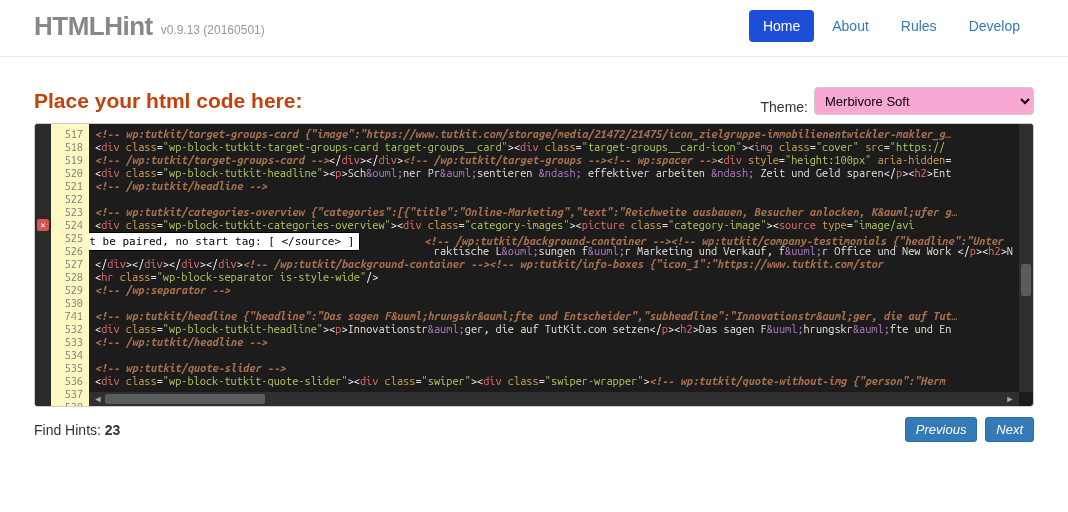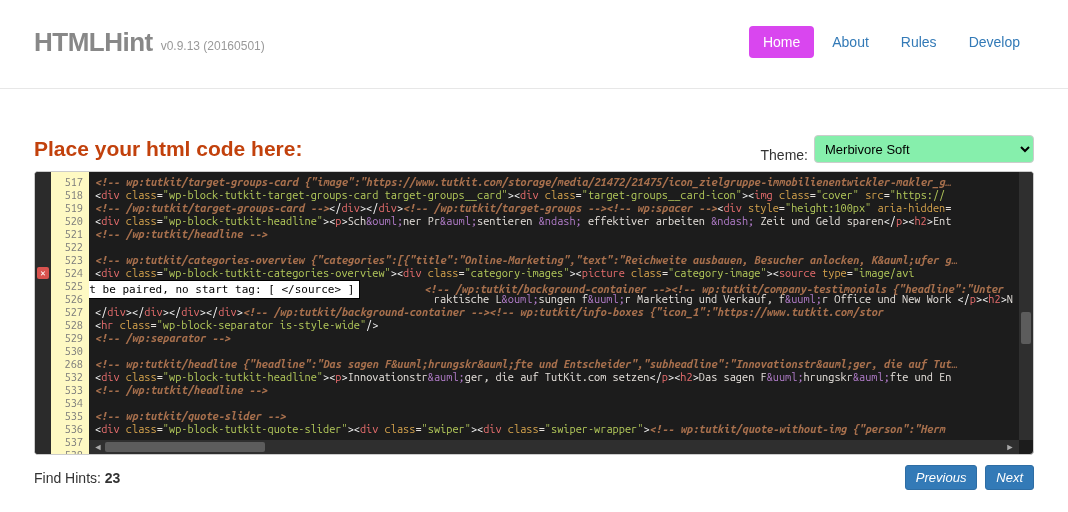--- a/index.html
+++ b/index.html
@@ -9,21 +9,21 @@
     color: #333;
     background: #fff;
     font-size: 14px;
   }
   .navbar {
     border-bottom: 1px solid #e7e7e7;
     padding: 10px 0 14px 0;
   }
   .container {
     width: 1000px;
-    margin: 16px auto;
+    margin: 0 auto;
     position: relative;
   }
   .nav-row {
     display: flex;
     align-items: center;
     justify-content: space-between;
   }
   .brand {
     font-size: 26px;
     font-weight: 700;
@@ -44,21 +44,21 @@
     gap: 4px;
   }
   .nav-links a {
     text-decoration: none;
     color: #337ab7;
     padding: 8px 14px;
     border-radius: 4px;
     font-size: 14px;
   }
   .nav-links a.active {
-    background: #d946ef;
+    background: #1d4ed8;
     color: #fff;
   }
   .main {
     padding-top: 30px;
   }
   .top-row {
     display: flex;
     align-items: center;
     justify-content: space-between;
     margin-bottom: 8px;
@@ -74,21 +74,21 @@
     gap: 6px;
     font-size: 14px;
     color: #333;
   }
   .theme-block select {
     width: 220px;
     height: 28px;
     border: 1px solid #ccc;
     border-radius: 4px;
     padding: 0 6px;
-    background: #86efac;
+    background: #f9a8d4;
     font-size: 13px;
   }
   
   .editor-wrap {
     border: 1px solid #ccc;
     border-radius: 4px;
     position: relative;
     overflow: hidden;
     height: 284px;
     background: #1c1c1c;
@@ -280,21 +280,21 @@
           <div>521</div>
           <div>522</div>
           <div>523</div>
           <div>524</div>
           <div>525</div>
           <div>526</div>
           <div>527</div>
           <div>528</div>
           <div>529</div>
           <div>530</div>
-          <div>268</div>
+          <div>741</div>
           <div>532</div>
           <div>533</div>
           <div>534</div>
           <div>535</div>
           <div>536</div>
           <div>537</div>
           <div>538</div>
         </div>
       <div class="code-area" id="code-area"><div class="line"><span class="c_com">&lt;!-- wp:tutkit/target-groups-card {"image":"https://www.tutkit.com/storage/media/21472/21475/icon_zielgruppe-immobilienentwickler-makler_g…</span></div><div class="line"><span class="c_pun">&lt;</span><span class="c_tag">div</span> <span class="c_attr">class</span>=<span class="c_str">"wp-block-tutkit-target-groups-card target-groups__card"</span><span class="c_pun">&gt;&lt;</span><span class="c_tag">div</span> <span class="c_attr">class</span>=<span class="c_str">"target-groups__card-icon"</span><span class="c_pun">&gt;&lt;</span><span class="c_tag">img</span> <span class="c_attr">class</span>=<span class="c_str">"cover"</span> <span class="c_attr">src</span>=<span class="c_str">"https://</span></div><div class="line"><span class="c_com">&lt;!-- /wp:tutkit/target-groups-card --&gt;</span><span class="c_pun">&lt;/</span><span class="c_tag">div</span><span class="c_pun">&gt;&lt;/</span><span class="c_tag">div</span><span class="c_pun">&gt;</span><span class="c_com">&lt;!-- /wp:tutkit/target-groups --&gt;&lt;!-- wp:spacer --&gt;</span><span class="c_pun">&lt;</span><span class="c_tag">div</span> <span class="c_attr">style</span>=<span class="c_str">"height:100px"</span> <span class="c_attr">aria-hidden</span>=</div><div class="line"><span class="c_pun">&lt;</span><span class="c_tag">div</span> <span class="c_attr">class</span>=<span class="c_str">"wp-block-tutkit-headline"</span><span class="c_pun">&gt;&lt;</span><span class="c_tag">p</span><span class="c_pun">&gt;</span>Sch<span class="c_ent">&amp;ouml;</span>ner Pr<span class="c_ent">&amp;auml;</span>sentieren <span class="c_ent">&amp;ndash;</span> effektiver arbeiten <span class="c_ent">&amp;ndash;</span> Zeit und Geld sparen<span class="c_pun">&lt;/</span><span class="c_tag">p</span><span class="c_pun">&gt;&lt;</span><span class="c_tag">h2</span><span class="c_pun">&gt;</span>Ent</div><div class="line"><span class="c_com">&lt;!-- /wp:tutkit/headline --&gt;</span></div><div class="line">&nbsp;</div><div class="line"><span class="c_com">&lt;!-- wp:tutkit/categories-overview {"categories":[{"title":"Online-Marketing","text":"Reichweite ausbauen, Besucher anlocken, K&amp;auml;ufer g…</span></div><div class="line"><span class="c_pun">&lt;</span><span class="c_tag">div</span> <span class="c_attr">class</span>=<span class="c_str">"wp-block-tutkit-categories-overview"</span><span class="c_pun">&gt;&lt;</span><span class="c_tag">div</span> <span class="c_attr">class</span>=<span class="c_str">"category-images"</span><span class="c_pun">&gt;&lt;</span><span class="c_tag">picture</span> <span class="c_attr">class</span>=<span class="c_str">"category-image"</span><span class="c_pun">&gt;&lt;</span><span class="c_tag">source</span> <span class="c_attr">type</span>=<span class="c_str">"image/avi</span></div><div class="line" style="position: relative;"><div class="tooltip-err" style="position: relative; left: -58px; display: inline-block;">Tag must be paired, no start tag: [ &lt;/source&gt; ]</div><span> <span class="c_com">&lt;!-- /wp:tutkit/background-container --&gt;&lt;!-- wp:tutkit/company-testimonials {"headline":"Unter</span></span></div><div class="line"><span>&nbsp;&nbsp;&nbsp;&nbsp;&nbsp;&nbsp;&nbsp;&nbsp;&nbsp;&nbsp;&nbsp;&nbsp;&nbsp;&nbsp;&nbsp;&nbsp;&nbsp;&nbsp;&nbsp;&nbsp;&nbsp;&nbsp;&nbsp;&nbsp;&nbsp;&nbsp;&nbsp;&nbsp;&nbsp;&nbsp;&nbsp;&nbsp;&nbsp;&nbsp;&nbsp;&nbsp;&nbsp;&nbsp;&nbsp;&nbsp;&nbsp;&nbsp;&nbsp;&nbsp;&nbsp;&nbsp;&nbsp;&nbsp;&nbsp;&nbsp;&nbsp;&nbsp;&nbsp;&nbsp;&nbsp;</span>raktische L<span class="c_ent">&amp;ouml;</span>sungen f<span class="c_ent">&amp;uuml;</span>r Marketing und Verkauf, f<span class="c_ent">&amp;uuml;</span>r Office und New Work <span class="c_pun">&lt;/</span><span class="c_tag">p</span><span class="c_pun">&gt;&lt;</span><span class="c_tag">h2</span><span class="c_pun">&gt;</span>N</div><div class="line"><span class="c_pun">&lt;/</span><span class="c_tag">div</span><span class="c_pun">&gt;&lt;/</span><span class="c_tag">div</span><span class="c_pun">&gt;&lt;/</span><span class="c_tag">div</span><span class="c_pun">&gt;&lt;/</span><span class="c_tag">div</span><span class="c_pun">&gt;</span><span class="c_com">&lt;!-- /wp:tutkit/background-container --&gt;&lt;!-- wp:tutkit/info-boxes {"icon_1":"https://www.tutkit.com/stor</span></div><div class="line"><span class="c_pun">&lt;</span><span class="c_tag">hr</span> <span class="c_attr">class</span>=<span class="c_str">"wp-block-separator is-style-wide"</span><span class="c_pun">/&gt;</span></div><div class="line"><span class="c_com">&lt;!-- /wp:separator --&gt;</span></div><div class="line">&nbsp;</div><div class="line"><span class="c_com">&lt;!-- wp:tutkit/headline {"headline":"Das sagen F&amp;uuml;hrungskr&amp;auml;fte und Entscheider","subheadline":"Innovationstr&amp;auml;ger, die auf Tut…</span></div><div class="line"><span class="c_pun">&lt;</span><span class="c_tag">div</span> <span class="c_attr">class</span>=<span class="c_str">"wp-block-tutkit-headline"</span><span class="c_pun">&gt;&lt;</span><span class="c_tag">p</span><span class="c_pun">&gt;</span>Innovationstr<span class="c_ent">&amp;auml;</span>ger, die auf TutKit.com setzen<span class="c_pun">&lt;/</span><span class="c_tag">p</span><span class="c_pun">&gt;&lt;</span><span class="c_tag">h2</span><span class="c_pun">&gt;</span>Das sagen F<span class="c_ent">&amp;uuml;</span>hrungskr<span class="c_ent">&amp;auml;</span>fte und En</div><div class="line"><span class="c_com">&lt;!-- /wp:tutkit/headline --&gt;</span></div><div class="line">&nbsp;</div><div class="line"><span class="c_com">&lt;!-- wp:tutkit/quote-slider --&gt;</span></div><div class="line"><span class="c_pun">&lt;</span><span class="c_tag">div</span> <span class="c_attr">class</span>=<span class="c_str">"wp-block-tutkit-quote-slider"</span><span class="c_pun">&gt;&lt;</span><span class="c_tag">div</span> <span class="c_attr">class</span>=<span class="c_str">"swiper"</span><span class="c_pun">&gt;&lt;</span><span class="c_tag">div</span> <span class="c_attr">class</span>=<span class="c_str">"swiper-wrapper"</span><span class="c_pun">&gt;</span><span class="c_com">&lt;!-- wp:tutkit/quote-without-img {"person":"Herm</span></div><div class="line">&nbsp;</div><div class="line">&nbsp;</div></div>
     </div>

